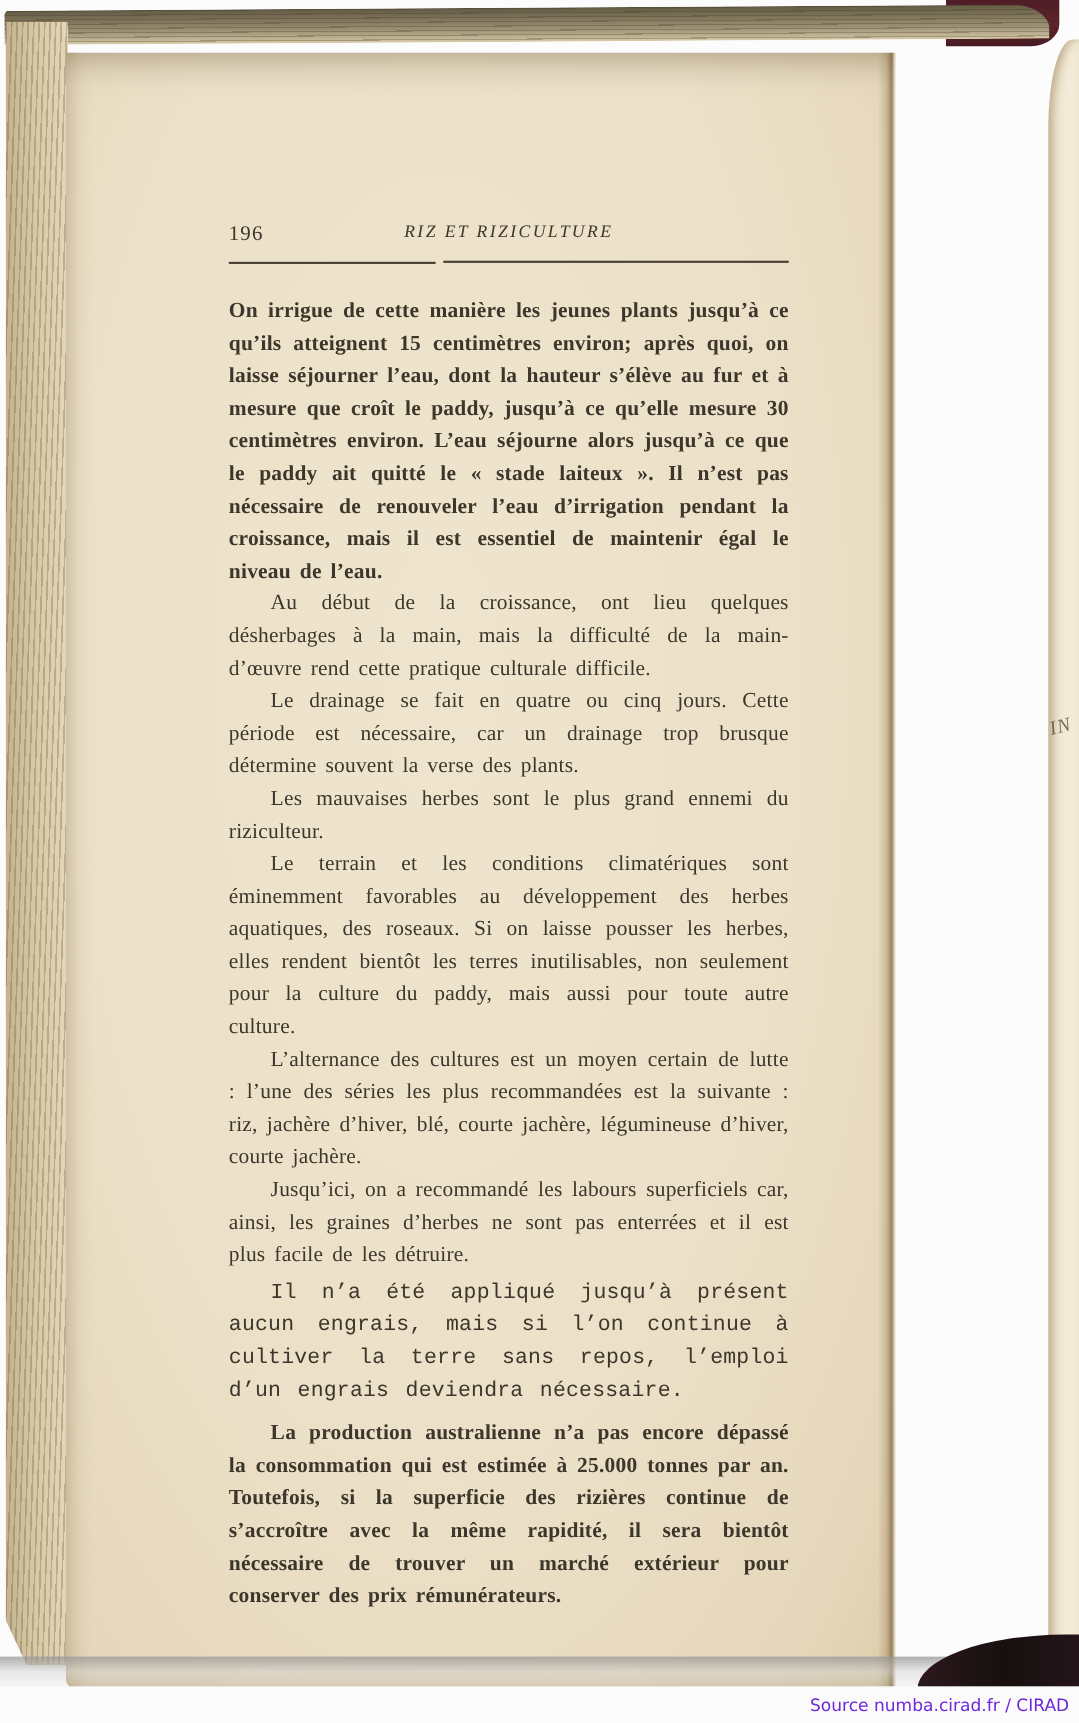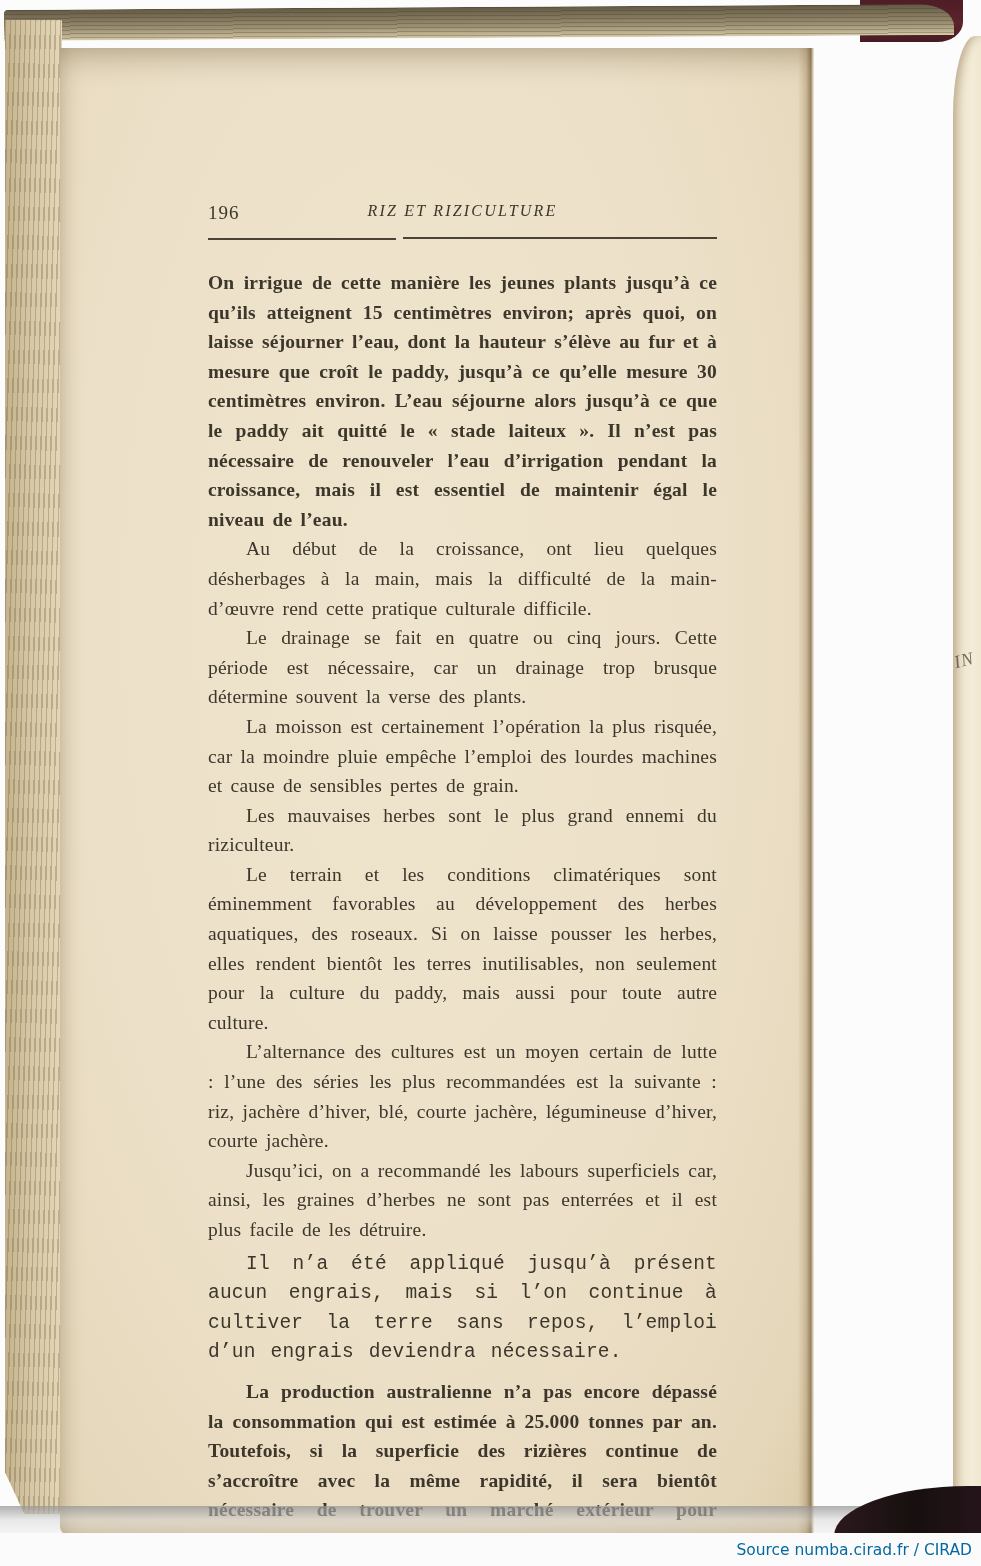--- a/index.html
+++ b/index.html
@@ -71,21 +71,21 @@
     text-align:justify; word-spacing:3px; letter-spacing:.2px; }
   .body-text p { text-indent:38px; }
   .body-text p.flush { text-indent:0;font-weight:bold; }
   .body-text p.sp-sm { margin-top:5px;font-family:Liberation Mono, monospace; }
   .body-text p.sp-md { margin-top:9px;font-weight:bold; }
 
   
   .caption-bar { position:absolute; left:0; bottom:0; width:981px; height:33px;
     background:#fbfbfb; display:flex; align-items:center; justify-content:flex-end;
     padding-right:9px; }
-  .caption-text { font-family:"DejaVu Sans", sans-serif; font-size:15.5px; color:#0369a1; }
+  .caption-text { font-family:"DejaVu Sans", sans-serif; font-size:15.5px; color:#6d28d9; }
 </style>
 </head>
 <body>
 
 <div class="scan">
   <div class="book">
 
     <div class="cover-top"></div>
     <div class="top-edge"></div>
     <div class="left-edge"></div>
@@ -101,21 +101,20 @@
         <div class="header-rule">
           <span class="seg-l"></span>
           <span class="seg-gap"></span>
           <span class="seg-r"></span>
         </div>
 
         <div class="body-text">
           <p class="flush">On irrigue de cette manière les jeunes plants jusqu’à ce qu’ils atteignent 15 centimètres environ; après quoi, on laisse séjourner l’eau, dont la hauteur s’élève au fur et à mesure que croît le paddy, jusqu’à ce qu’elle mesure 30 centimètres environ. L’eau séjourne alors jusqu’à ce que le paddy ait quitté le « stade laiteux ». Il n’est pas nécessaire de renouveler l’eau d’irrigation pendant la croissance, mais il est essentiel de maintenir égal le niveau de l’eau.</p>
           <p>Au début de la croissance, ont lieu quelques désherbages à la main, mais la difficulté de la main-d’œuvre rend cette pratique culturale difficile.</p>
           <p>Le drainage se fait en quatre ou cinq jours. Cette période est nécessaire, car un drainage trop brusque détermine souvent la verse des plants.</p>
-          <p>La moisson est certainement l’opération la plus risquée, car la moindre pluie empêche l’emploi des lourdes machines et cause de sensibles pertes de grain.</p>
           <p>Les mauvaises herbes sont le plus grand ennemi du riziculteur.</p>
           <p>Le terrain et les conditions climatériques sont éminemment favorables au développement des herbes aquatiques, des roseaux. Si on laisse pousser les herbes, elles rendent bientôt les terres inutilisables, non seulement pour la culture du paddy, mais aussi pour toute autre culture.</p>
           <p>L’alternance des cultures est un moyen certain de lutte : l’une des séries les plus recommandées est la suivante : riz, jachère d’hiver, blé, courte jachère, légumineuse d’hiver, courte jachère.</p>
           <p>Jusqu’ici, on a recommandé les labours superficiels car, ainsi, les graines d’herbes ne sont pas enterrées et il est plus facile de les détruire.</p>
           <p class="sp-sm">Il n’a été appliqué jusqu’à présent aucun engrais, mais si l’on continue à cultiver la terre sans repos, l’emploi d’un engrais deviendra nécessaire.</p>
           <p class="sp-md">La production australienne n’a pas encore dépassé la consommation qui est estimée à 25.000 tonnes par an. Toutefois, si la superficie des rizières continue de s’accroître avec la même rapidité, il sera bientôt nécessaire de trouver un marché extérieur pour conserver des prix rémunérateurs.</p>
         </div>
 
       </div>
     </div>

